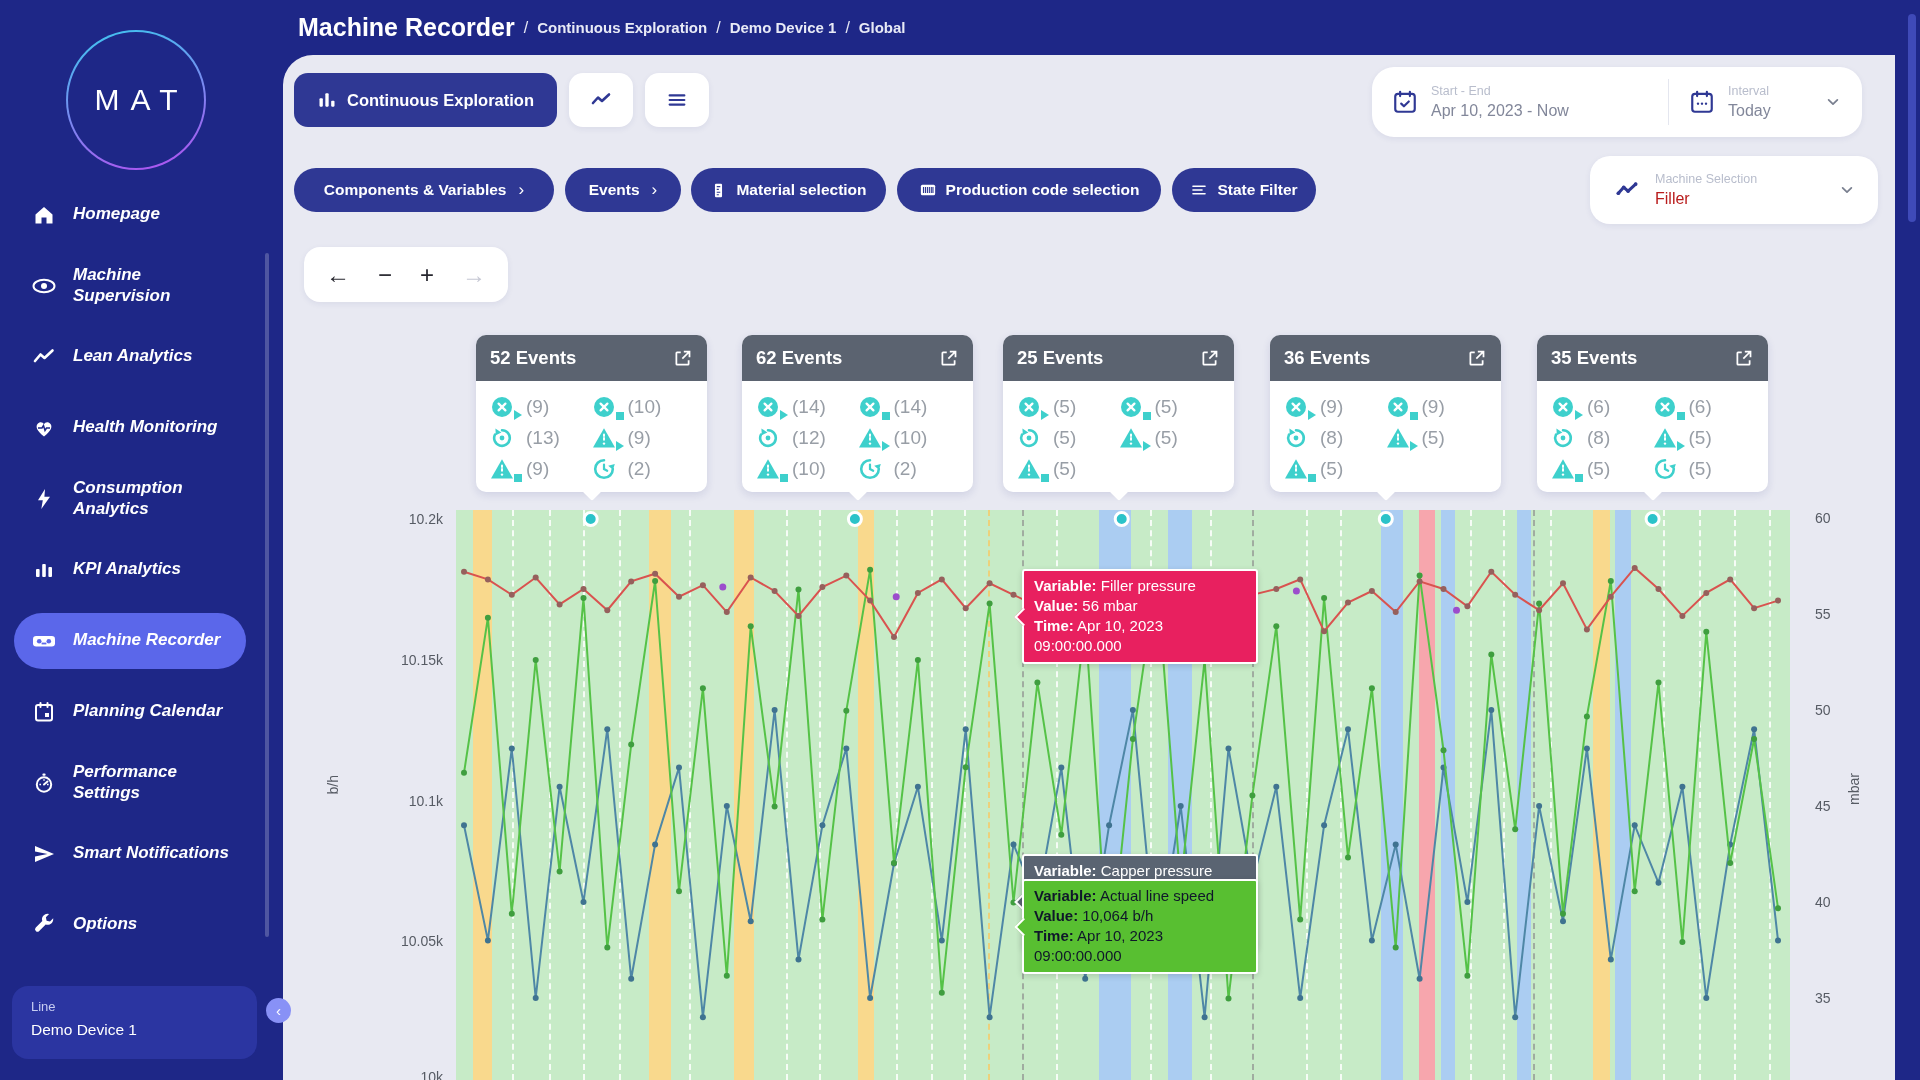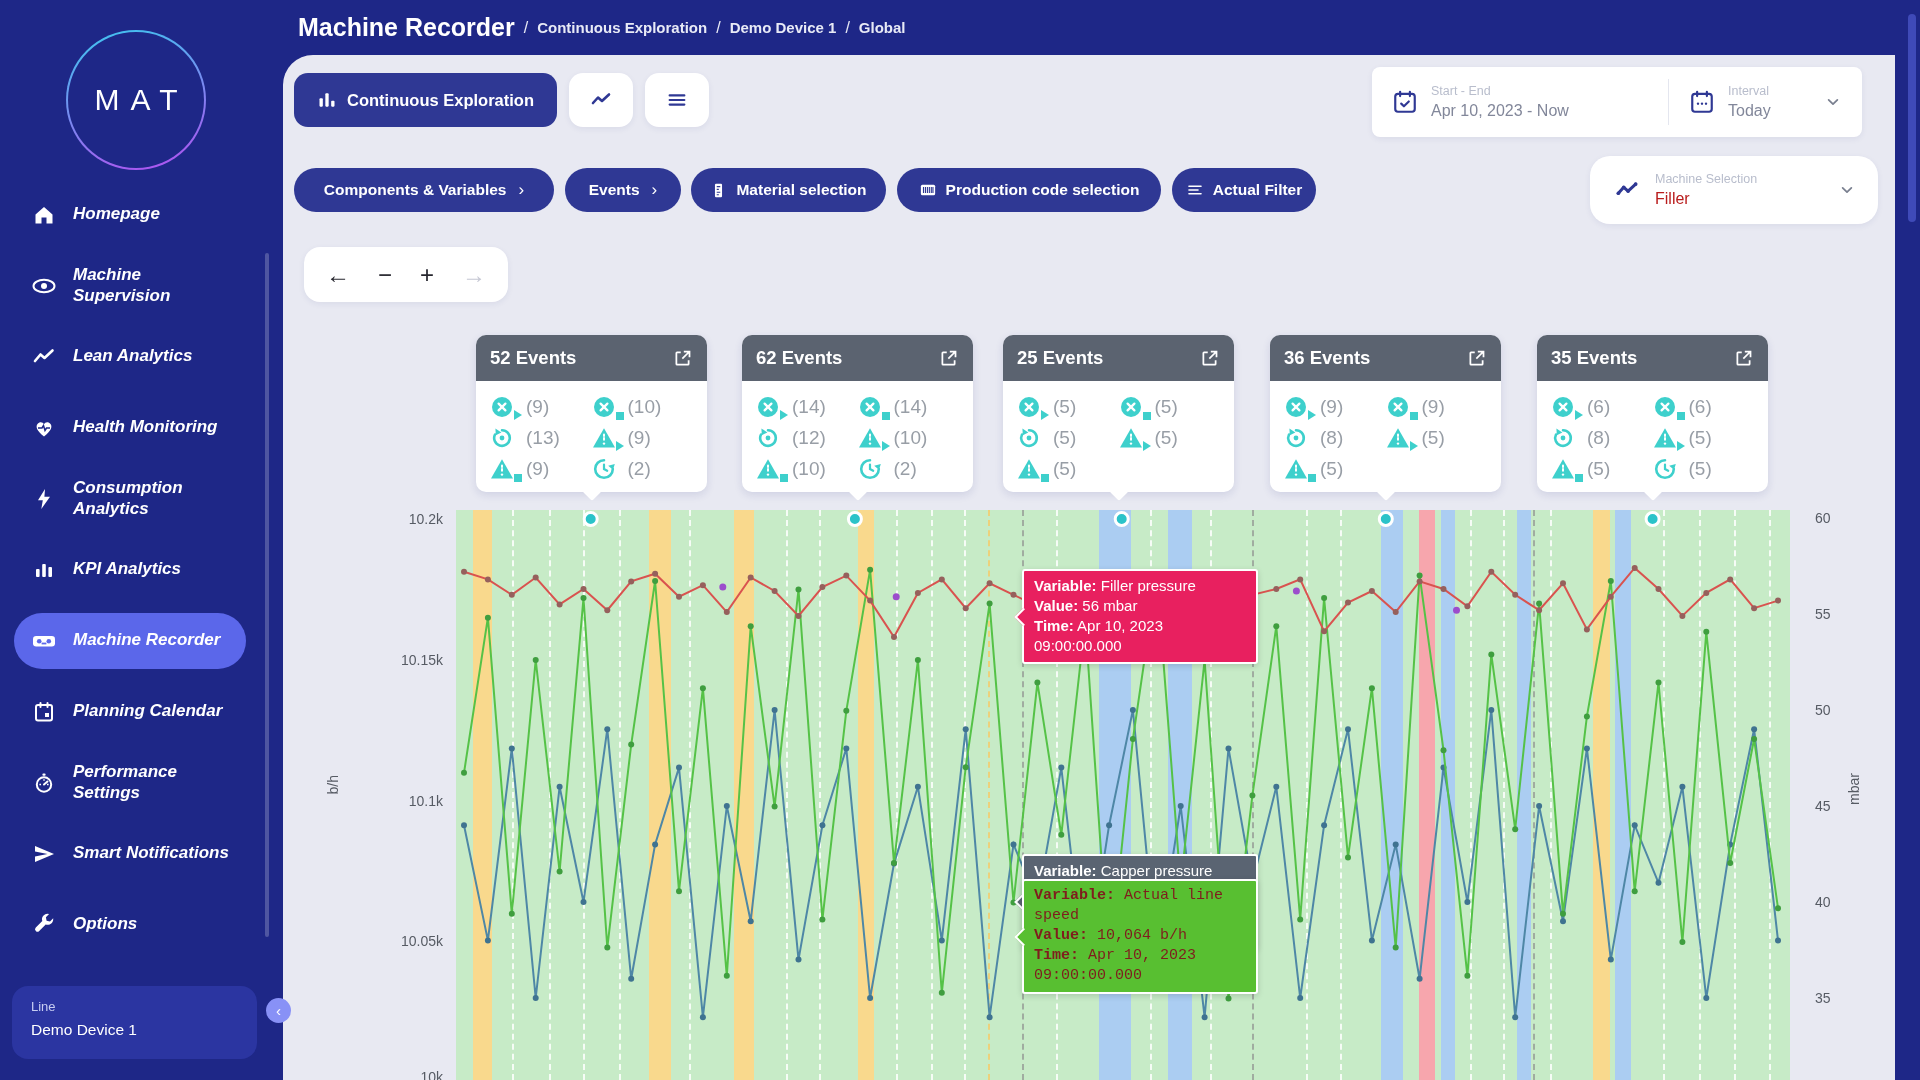--- a/index.html
+++ b/index.html
@@ -47,21 +47,21 @@
           align-items:center; justify-content:center; gap:10px; font-weight:700; cursor:pointer;
           font-family:"Liberation Sans",sans-serif; }
   .btn-white { background:#fff; border:none; border-radius:14px; display:flex; align-items:center;
           justify-content:center; cursor:pointer; box-shadow:0 2px 6px rgba(30,40,120,.07); }
 
   .ce-btn  { position:absolute; left:11px; top:18px; width:263px; height:54px; font-size:16.5px; }
   .ic-btn1 { position:absolute; left:286px; top:18px; width:64px; height:54px; }
   .ic-btn2 { position:absolute; left:362px; top:18px; width:64px; height:54px; }
 
   .date-card { position:absolute; left:1089px; top:12px; width:490px; height:70px; background:#fff;
-          border-radius:8px; box-shadow:0 2px 6px rgba(30,40,120,.07); display:flex; align-items:center; }
+          border-radius:22px; box-shadow:0 2px 6px rgba(30,40,120,.07); display:flex; align-items:center; }
   .dc-sec { display:flex; align-items:center; gap:13px; padding-left:20px; cursor:pointer; }
   .dc-divider { width:1px; height:46px; background:#e4e6ef; margin-left:18px; }
   .dc-label { font-size:12.5px; color:#b8bdcc; }
   .dc-value { font-size:16px; color:#82879a; margin-top:4px; }
   .chev { width:14px; height:14px; flex:none; }
 
   .pill { position:absolute; top:113px; height:44px; background:#2f3894; color:#fff; border:none;
           border-radius:22px; display:flex; align-items:center; justify-content:center; gap:9px;
           font-size:15.5px; font-weight:700; cursor:pointer; font-family:"Liberation Sans",sans-serif; }
   .pill .pchev { font-size:17px; font-weight:400; margin-left:3px; }
@@ -104,21 +104,21 @@
   .chart svg { position:absolute; left:0; top:0; }
 
   .tt { position:absolute; left:739px; width:236px; border:2px solid #fff; border-radius:3px;
         padding:5px 10px 6px; font-size:15px; line-height:1.34; z-index:6; box-shadow:0 2px 6px rgba(0,0,0,.15); }
   .tt::before { content:''; position:absolute; left:-7px; top:50%; width:11px; height:11px;
         transform:translateY(-50%) rotate(45deg); background:inherit;
         border-left:2px solid #fff; border-bottom:2px solid #fff; }
   .tt b { font-weight:700; }
   .tt-pink  { top:514px; background:#e8205f; color:#fff; }
   .tt-gray  { top:759px; background:#5a6472; color:#fff;margin-top:40px; }
-  .tt-green { top:824px; background:#58bf31; color:#7f1d1d;font-family:Liberation Mono, monospace; }
+  .tt-green { top:824px; background:#58bf31; color:#0f172a; }
 </style>
 </head>
 <body>
 
 <svg width="0" height="0" style="position:absolute">
   <defs>
     <symbol id="sym-cancel" viewBox="0 0 24 24">
       <circle cx="12" cy="12" r="10" fill="#3ed0cc"></circle>
       <path d="M8.6 8.6 15.4 15.4 M15.4 8.6 8.6 15.4" stroke="#fff" stroke-width="2.3" stroke-linecap="round"></path>
     </symbol>
@@ -350,21 +350,21 @@
     <svg width="18" height="18" viewBox="0 0 24 24">
         <rect x="2.5" y="5" width="19" height="14" rx="2" fill="#fff"></rect>
         <path d="M6 8 V16 M8.6 8 V16 M11.2 8 V16 M13.8 8 V16 M16.4 8 V16 M18.6 8 V16" stroke="#2f3894" stroke-width="1.5"></path>
       </svg>
     <span>Production code selection</span>
   </button>
   <button class="pill" style="left:889px;width:144px">
     <svg width="18" height="18" viewBox="0 0 24 24">
         <path d="M4 7 H20 M4 12 H16 M4 17 H20" stroke="#fff" stroke-width="2.2" stroke-linecap="round"></path>
       </svg>
-    <span>Actual Filter</span>
+    <span>State Filter</span>
   </button>
 
   <div class="machine-card">
     <svg width="26" height="26" viewBox="0 0 24 24" style="margin-left:24px">
         <polyline points="4,15 9,9.5 13,13 20,6.5" fill="none" stroke="#2f3894" stroke-width="2.8" stroke-linecap="round" stroke-linejoin="round"></polyline>
         <circle cx="4" cy="15" r="1.7" fill="#2f3894"></circle>
         <circle cx="9" cy="9.5" r="1.7" fill="#2f3894"></circle>
         <circle cx="13" cy="13" r="1.7" fill="#2f3894"></circle>
         <circle cx="20" cy="6.5" r="1.7" fill="#2f3894"></circle>
       </svg>

